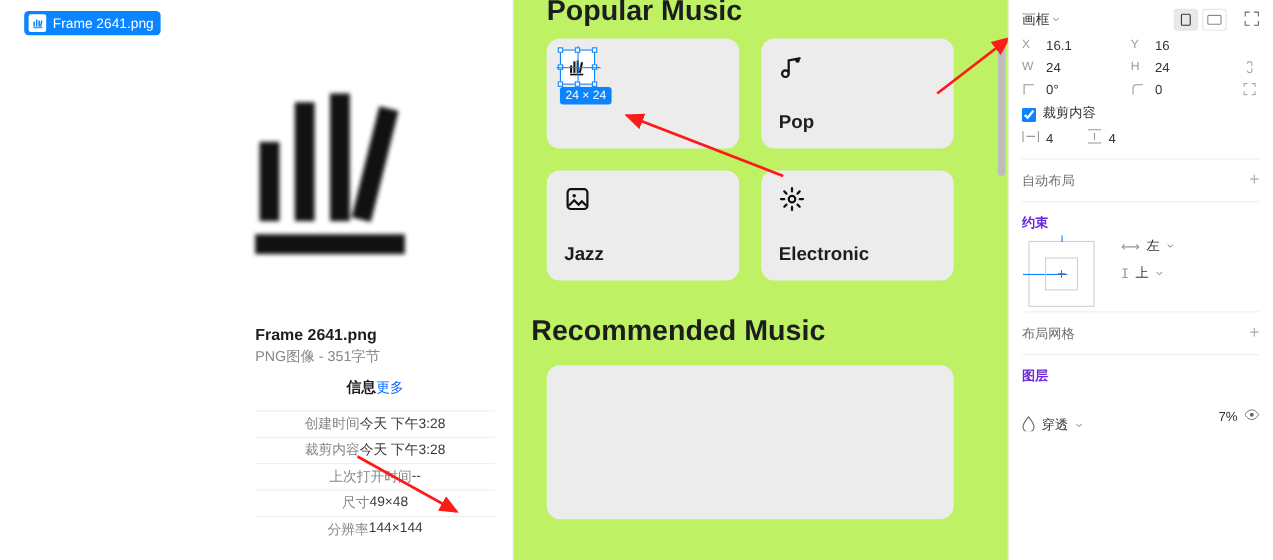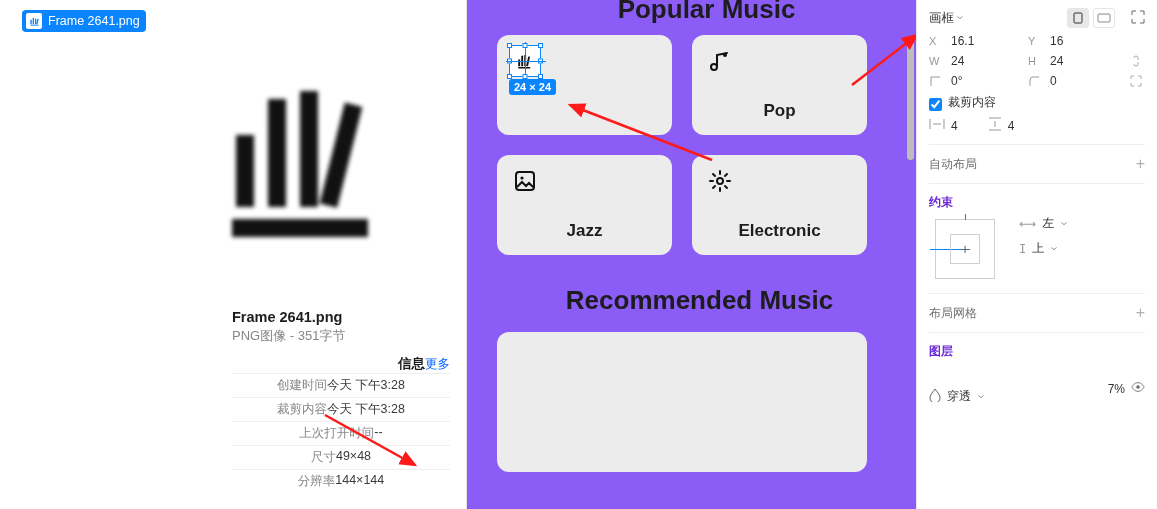--- a/index.html
+++ b/index.html
@@ -22,47 +22,47 @@
   .preview-blur { filter: blur(2px); }
 
   .meta {
     padding: 0 16px 16px 16px;
     width: 250px;
     align-self: flex-end;
     margin-right: 0;
   }
   .meta .fname { font-size: 14.5px; color:#1d1d1f; font-weight:600; margin-bottom:2px;}
   .meta .ftype { font-size: 13px; color:#86868b; margin-bottom:10px;}
-  .meta .info-head { display:flex; justify-content:flex-end; align-items:center; margin-bottom:0;}
+  .meta .info-head { display:flex; justify-content:center; align-items:center; margin-bottom:12px;}
   .meta .info-head .t { font-size:13.5px; color:#1d1d1f; font-weight:600;}
   .meta .info-head .more { font-size:12.5px; color:#0a66ff; cursor:pointer;}
   .meta .kv { display:flex; justify-content:center; font-size:12.5px; padding:3px 0; border-top:1px solid #eee;}
   .meta .kv:first-of-type { border-top:1px solid #eee;}
   .meta .kv .k { color:#86868b;}
   .meta .kv .v { color:#3a3a3c;}
 
   
-  .canvas { width:450px; background:#8b5cf6; position:relative; overflow:hidden; border-right:1px solid #e5e5e7;text-align:center;}
+  .canvas { width:450px; background:#bef264; position:relative; overflow:hidden; border-right:1px solid #e5e5e7;}
   .canvas-inner { padding: 0 0 0 0; }
   .h1 { font-size:26px; font-weight:700; color:#1d1d1f; }
   .cat-grid { display:flex; flex-wrap:wrap; gap:20px; margin: 4px 30px 0 30px;}
   .h1-pop { margin: -6px 0 0 30px;}
   .h1-rec { margin: 30px 0 0 16px;}
   .card { width:175px; height:100px; background:#ececec; border-radius:12px; padding:14px 16px; display:flex; flex-direction:column; justify-content:space-between; position:relative;}
   .card .cicon { width:24px; height:24px;}
   .card .clabel { font-size:17px; font-weight:700; color:#1d1d1f;}
   .selected-box { position:absolute; top:10px; left:12px; width:32px; height:32px; border:1px solid #0a84ff; display:flex; align-items:center; justify-content:center; background:#fff;}
   .selected-box::before, .selected-box::after { content:""; position:absolute; background:#0a84ff;}
   .selected-box::before { width:1px; height:40px; left:50%; top:-4px;}
   .selected-box::after { width:40px; height:1px; top:50%; left:-4px;}
   .sel-corners .c { position:absolute; width:5px; height:5px; background:#fff; border:1px solid #0a84ff;}
   .sel-corners .tl{top:-3px;left:-3px;} .sel-corners .tr{top:-3px;right:-3px;} .sel-corners .bl{bottom:-3px;left:-3px;} .sel-corners .br{bottom:-3px;right:-3px;}
   .sel-corners .ml{top:50%;left:-3px;transform:translateY(-50%);} .sel-corners .mr{top:50%;right:-3px;transform:translateY(-50%);}
   .sel-corners .mt{top:-3px;left:50%;transform:translateX(-50%);} .sel-corners .mb{bottom:-3px;left:50%;transform:translateX(-50%);}
-  .size-badge { position:absolute; top:44px; left:12px; background:#0a84ff; color:#fff; font-size:11px; padding:2px 5px; border-radius:3px; font-weight:700;}
+  .size-badge { position:absolute; top:44px; left:12px; background:#0a84ff; color:#fff; font-size:11px; padding:2px 5px; border-radius:3px; font-weight:400;}
   .big-card { width:370px; height:140px; background:#ececec; border-radius:12px; margin:16px 30px;}
   .scrollbar { position:absolute; right:2px; top:40px; width:7px; height:120px; background:#bdbdbd; border-radius:4px;}
 
   
   .inspect { flex:1; background:#fff; padding:8px 12px; font-size:12px; color:#333; position:relative;}
   .insp-head { display:flex; justify-content:space-between; align-items:center; margin-bottom:6px;}
   .insp-head .type { font-size:12.5px; color:#333; display:flex; align-items:center; gap:2px;}
   .insp-head .tools { display:flex; align-items:center; gap:4px;}
   .insp-head .tbtn { width:22px; height:20px; border:1px solid #e5e5e7; border-radius:3px; display:flex; align-items:center; justify-content:center;}
   .insp-head .tbtn.active { background:#e8e8e8;}
@@ -374,21 +374,21 @@
         <div class="d">
           <span class="lab" style="font-family:monospace;">I</span>
           <span>上</span>
           <svg class="dropdown-caret" viewBox="0 0 10 10">
               <path d="M2 3l3 3 3-3" stroke="#666" fill="none"></path>
             </svg>
         </div>
       </div>
     </div>
 
-    <div class="section-row" style="margin-top:10px;text-align:center;">
+    <div class="section-row" style="text-align:center;">
       <span>布局网格</span>
       <span class="plus">+</span>
     </div>
 
     <div class="section-title">图层</div>
     <div class="layer-row">
       <div class="blend">
         <span><svg width="12" height="14" viewBox="0 0 12 14">
               <path d="M6 1c3 4 5 6 5 9a5 5 0 0 1-10 0c0-3 2-5 5-9Z" fill="none" stroke="#666"></path>
             </svg></span>

